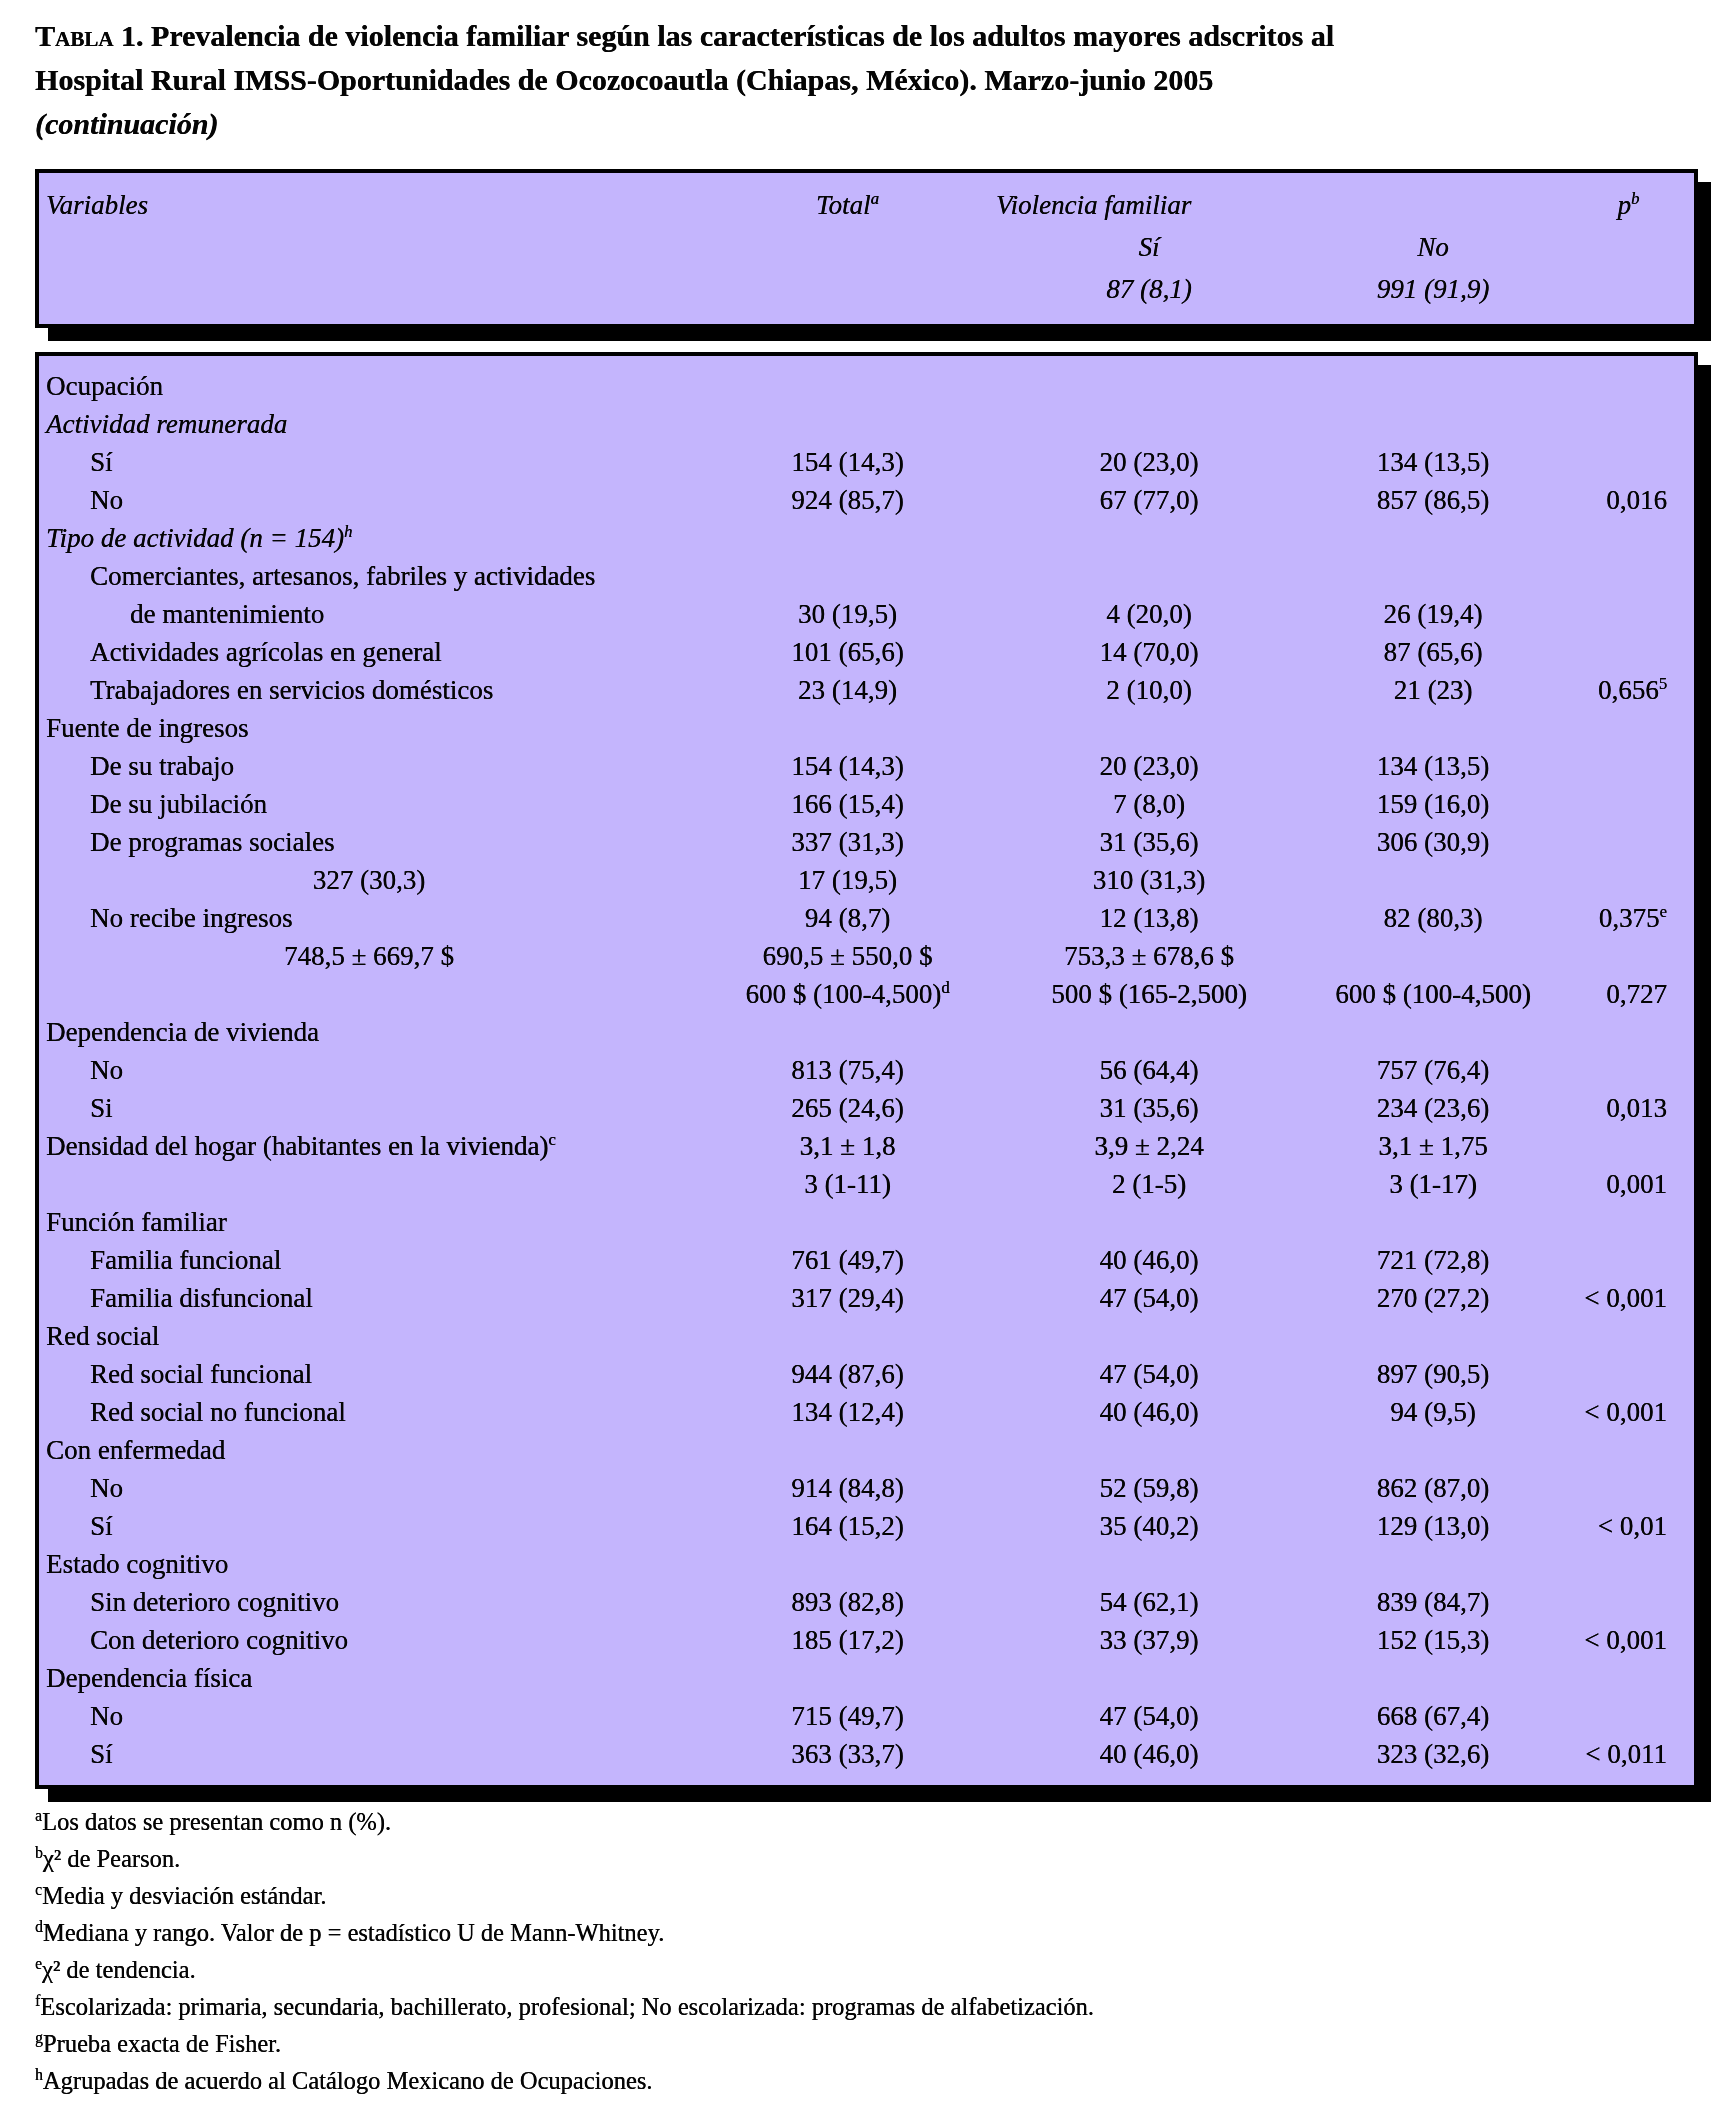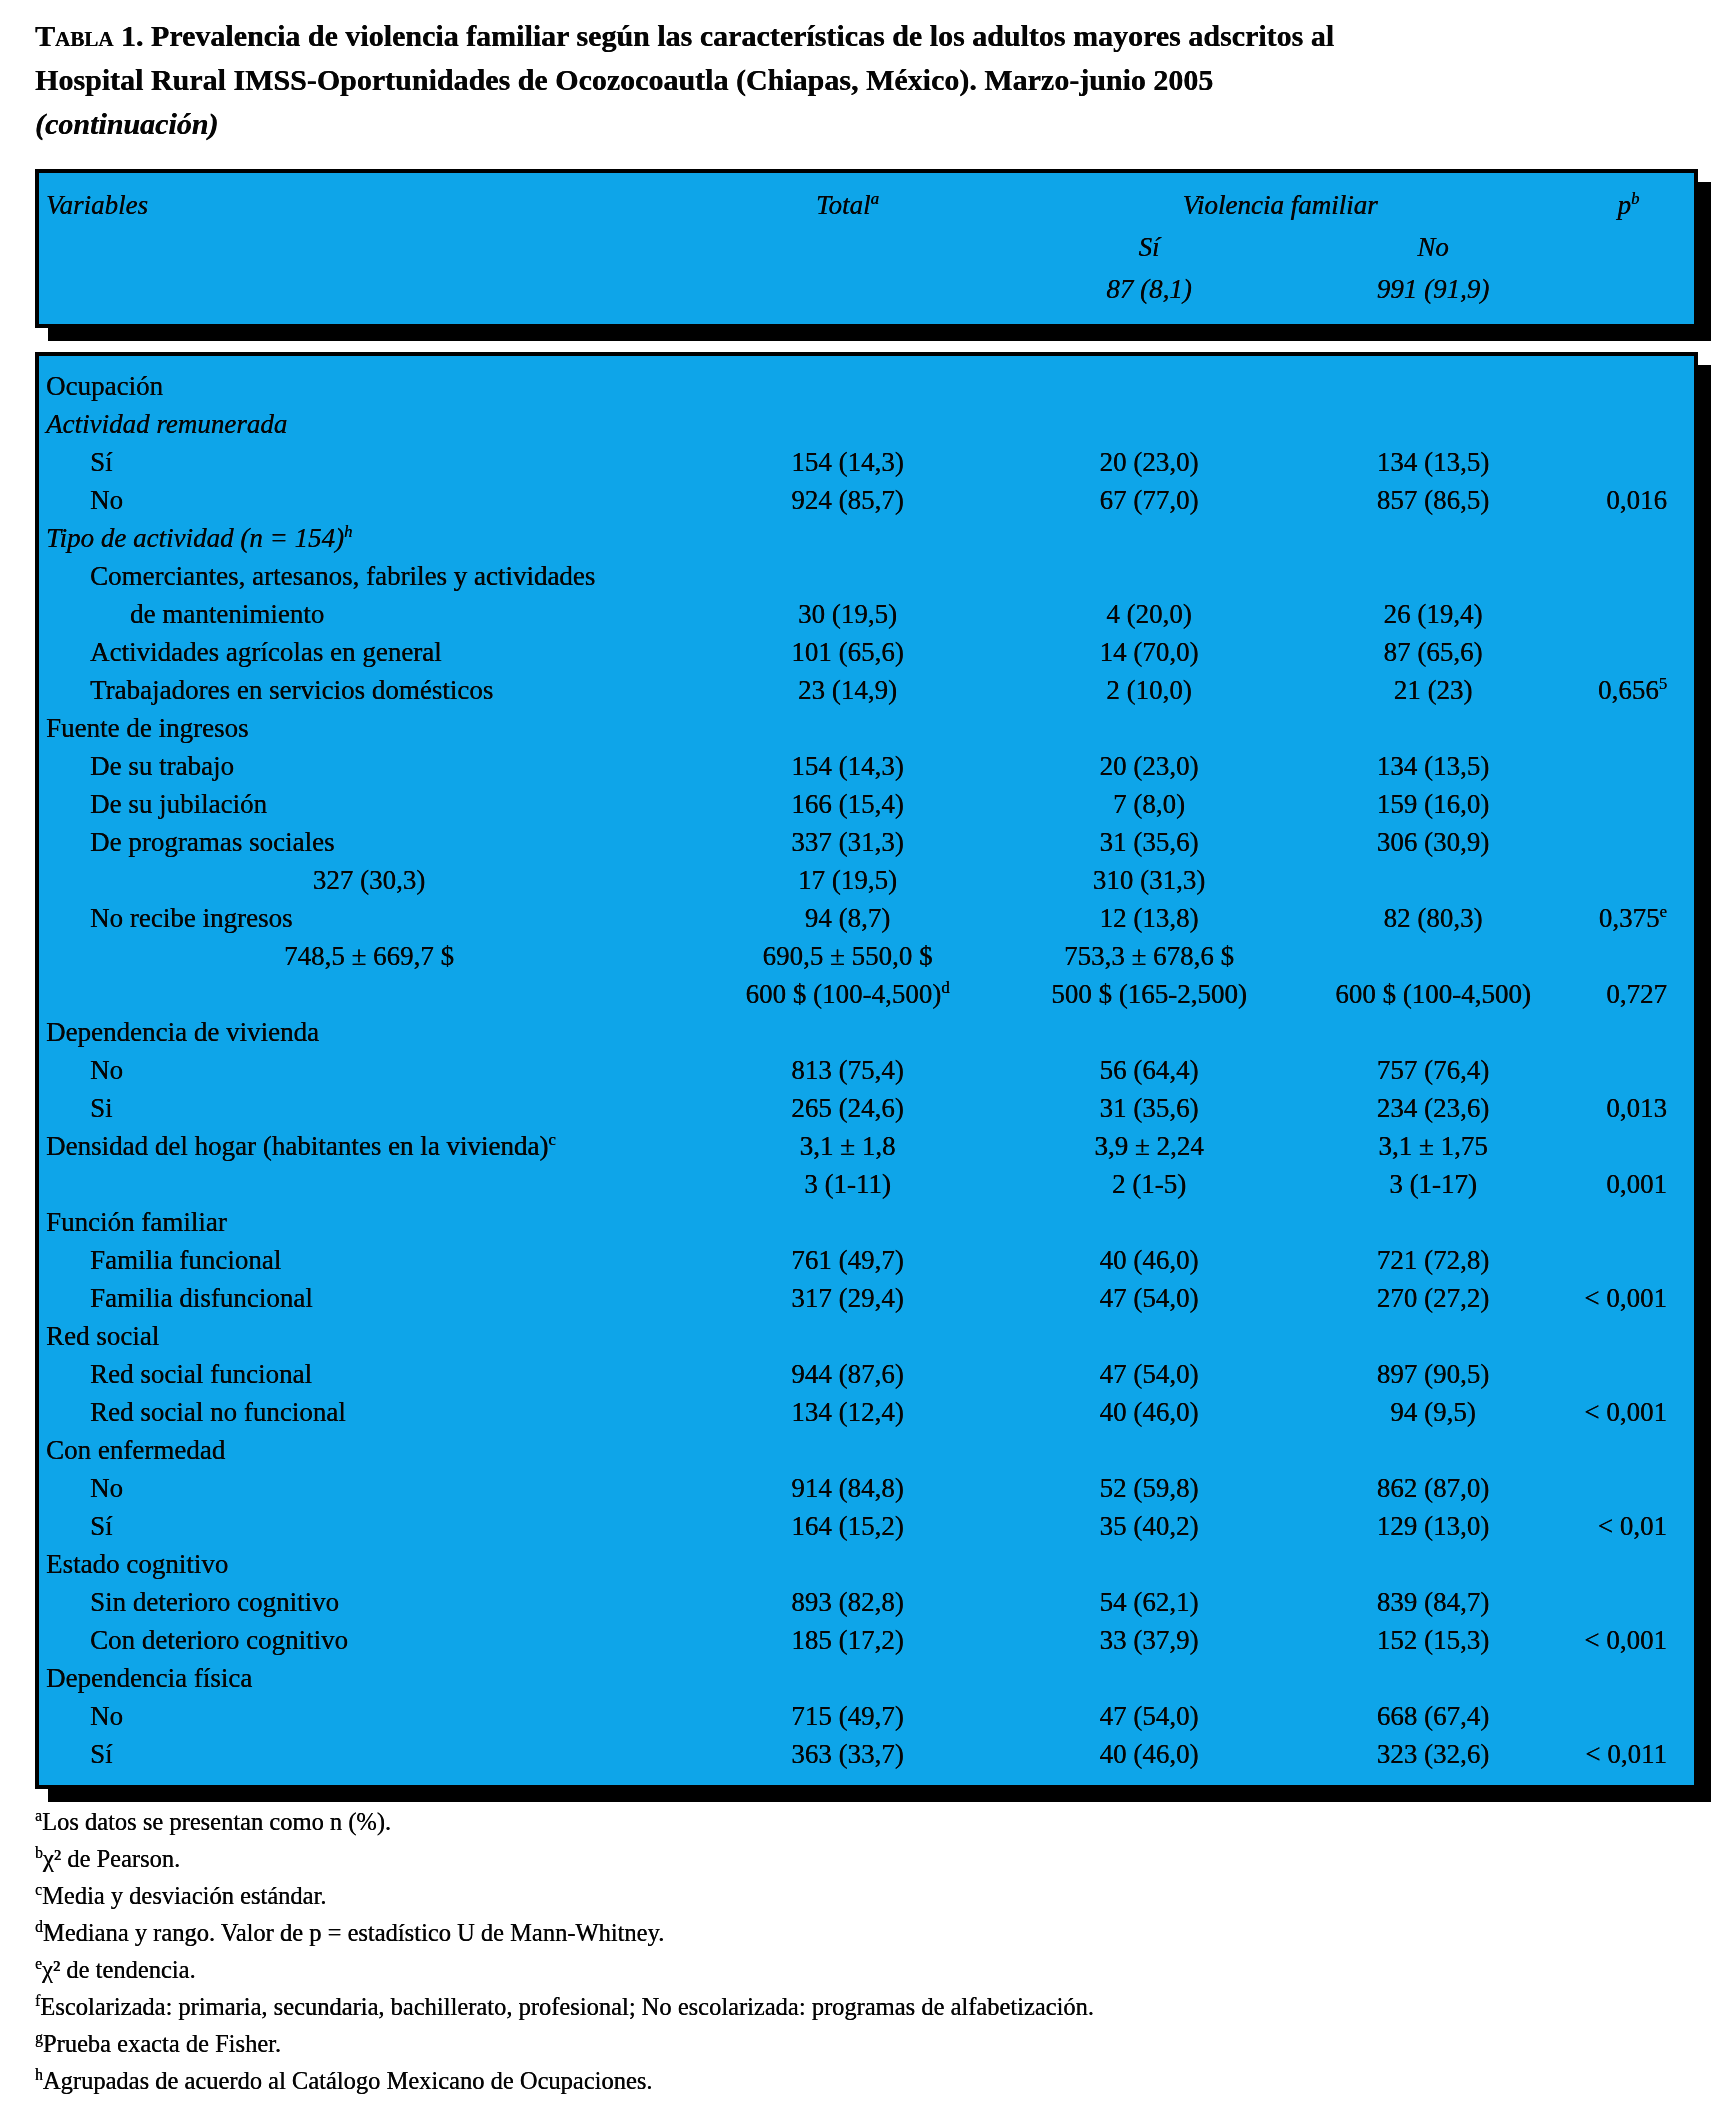--- a/index.html
+++ b/index.html
@@ -12,33 +12,33 @@
   .page { padding: 14px 35px 26px 35px; text-shadow: 0.3px 0 0 currentColor; }
 
   
   .title { margin: 0; font-size: 30px; line-height: 44px; font-weight: bold; max-width: 1345px; }
   .sc { font-variant: small-caps; }
   .it { font-style: italic; }
 
   sup { font-size: 0.62em; line-height: 0; vertical-align: super; }
 
   
-  .box { border: 4.4px solid #000; box-shadow: 13px 13px 0 0 #000; background: #0ea5e9; }
+  .box { border: 4.4px solid #000; box-shadow: 13px 13px 0 0 #000; background: #c4b5fd; }
   .header-box { margin-top: 23px; padding: 10.5px 0 14px 0; font-style: italic; }
   .body-box   { margin-top: 24.5px; padding: 10.5px 0 12.2px 0; }
 
   .grid, .trow {
     display: grid;
     grid-template-columns: 660px 297px 306px 262px 129px;
   }
   .grid { grid-auto-rows: 42px; font-size: 27px; }
   .hcell { line-height: 42px; white-space: nowrap; }
   .h-variables { grid-column: 1; grid-row: 1; padding-left: 7px; }
   .h-total     { grid-column: 2; grid-row: 1; text-align: center; }
-  .h-vf        { grid-column: 3 / span 2; grid-row: 1; text-align: center; }
+  .h-vf        { grid-column: 3 / span 2; grid-row: 1; }
   .h-p         { grid-column: 5; grid-row: 1; text-align: center; }
   .h-si        { grid-column: 3; grid-row: 2; text-align: center; }
   .h-no        { grid-column: 4; grid-row: 2; text-align: center; }
   .h-sin       { grid-column: 3; grid-row: 3; text-align: center; }
   .h-non       { grid-column: 4; grid-row: 3; text-align: center; }
 
   
   .trow { line-height: 38px; font-size: 27px; }
   .cell { white-space: nowrap; }
   .label { padding-left: 7px; }

